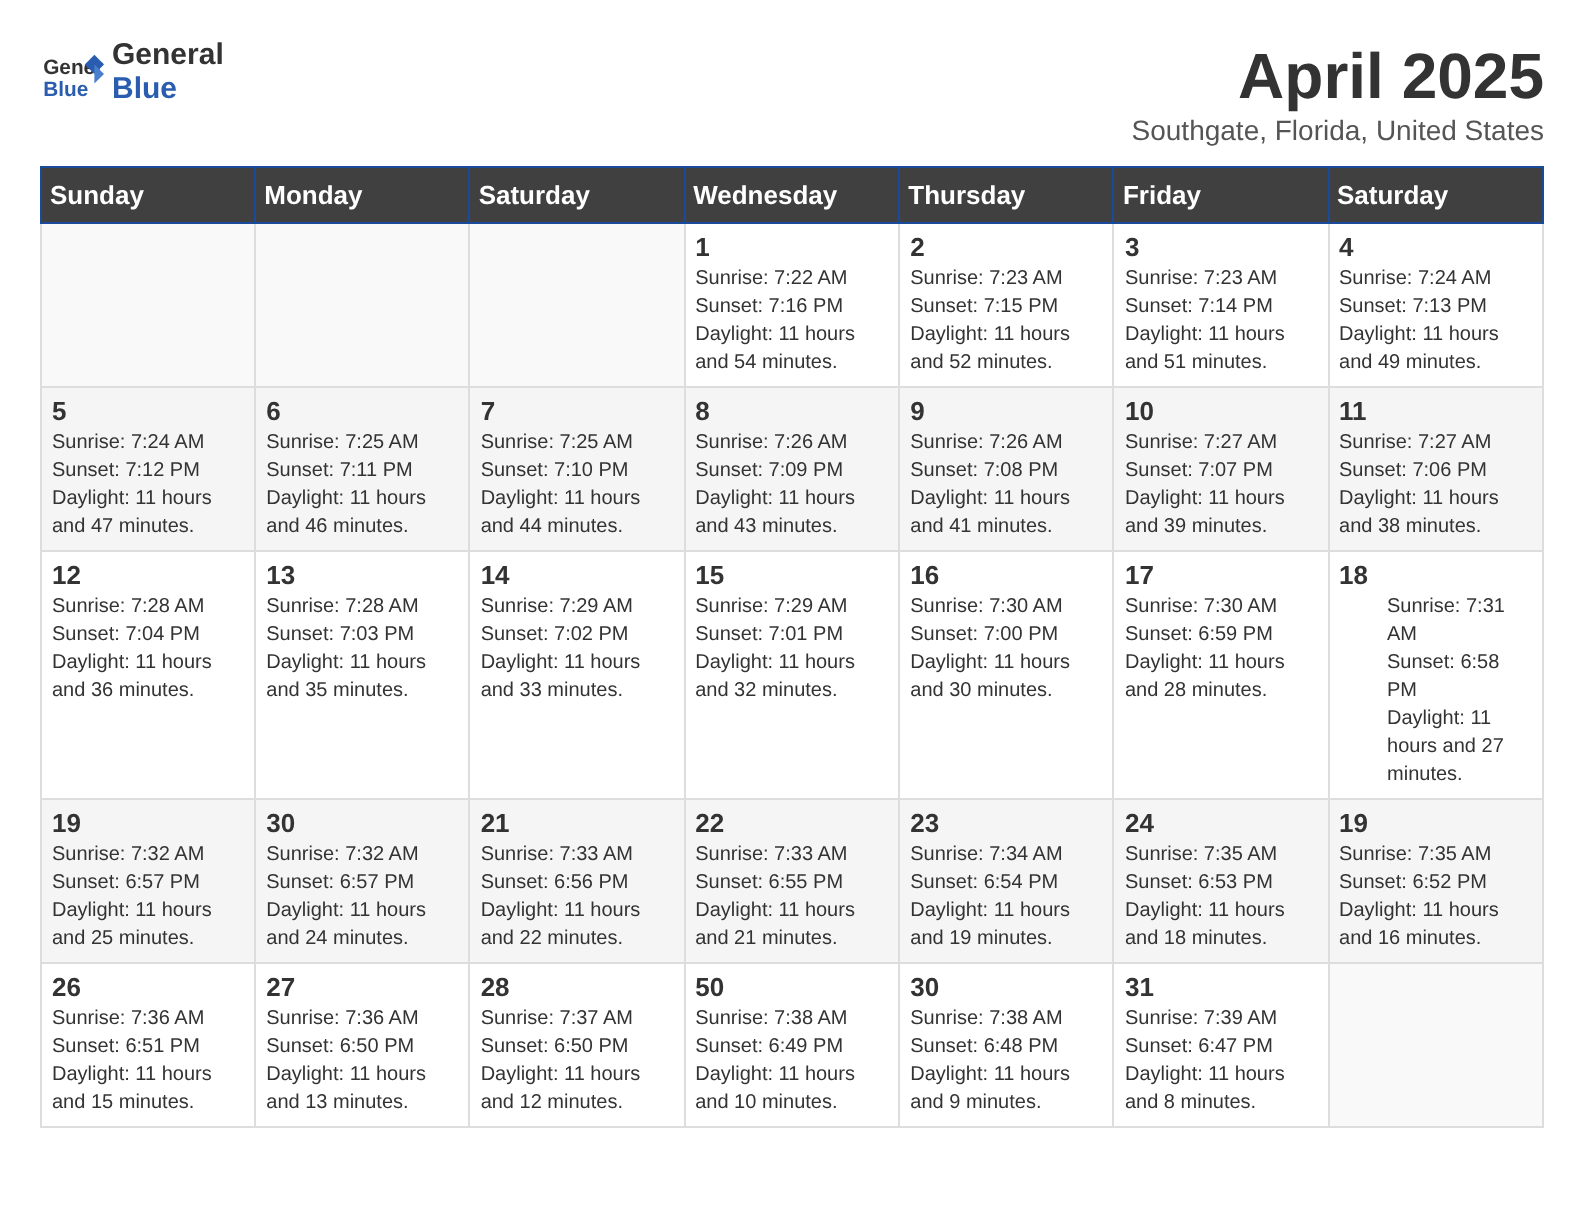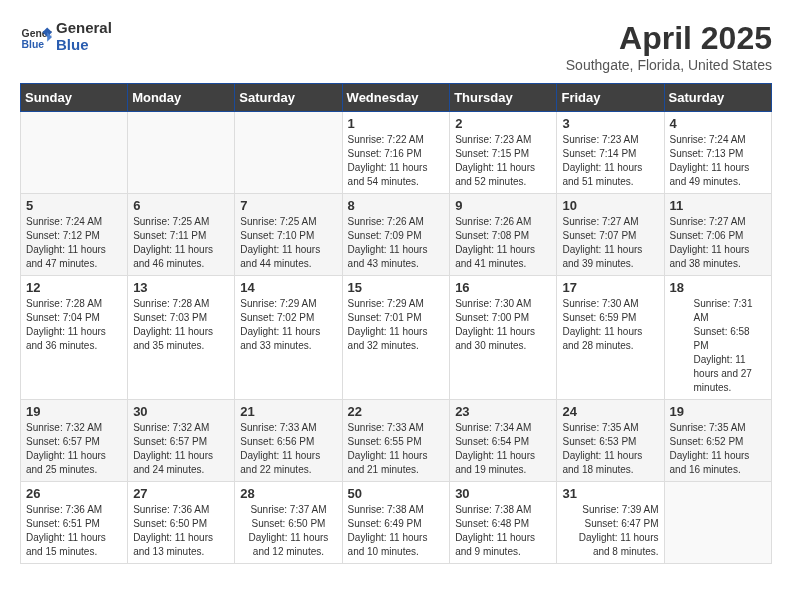--- a/index.html
+++ b/index.html
@@ -287,38 +287,38 @@
 Daylight: 11 hours and 15 minutes.</div>
         </td>
         <td>
           <span class="day-number">27</span>
           <div class="day-info" style="white-space: pre-line;">Sunrise: 7:36 AM
 Sunset: 6:50 PM
 Daylight: 11 hours and 13 minutes.</div>
         </td>
         <td>
           <span class="day-number">28</span>
-          <div class="day-info" style="white-space: pre-line; text-align: center;">Sunrise: 7:37 AM
+          <div class="day-info" style="white-space: pre-line;">Sunrise: 7:37 AM
 Sunset: 6:50 PM
 Daylight: 11 hours and 12 minutes.</div>
         </td>
         <td>
           <span class="day-number">50</span>
           <div class="day-info" style="white-space: pre-line;">Sunrise: 7:38 AM
 Sunset: 6:49 PM
 Daylight: 11 hours and 10 minutes.</div>
         </td>
         <td>
           <span class="day-number">30</span>
           <div class="day-info" style="white-space: pre-line;">Sunrise: 7:38 AM
 Sunset: 6:48 PM
 Daylight: 11 hours and 9 minutes.</div>
         </td>
         <td>
           <span class="day-number">31</span>
-          <div class="day-info" style="white-space: pre-line; text-align: right;">Sunrise: 7:39 AM
+          <div class="day-info" style="white-space: pre-line;">Sunrise: 7:39 AM
 Sunset: 6:47 PM
 Daylight: 11 hours and 8 minutes.</div>
         </td>
         <td class="empty"></td>
       </tr>
     </tbody>
 </table>
 
 </body></html>

